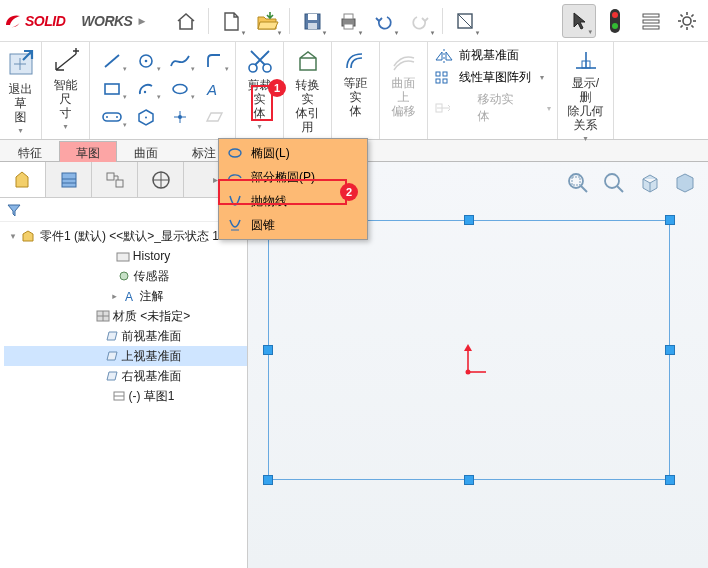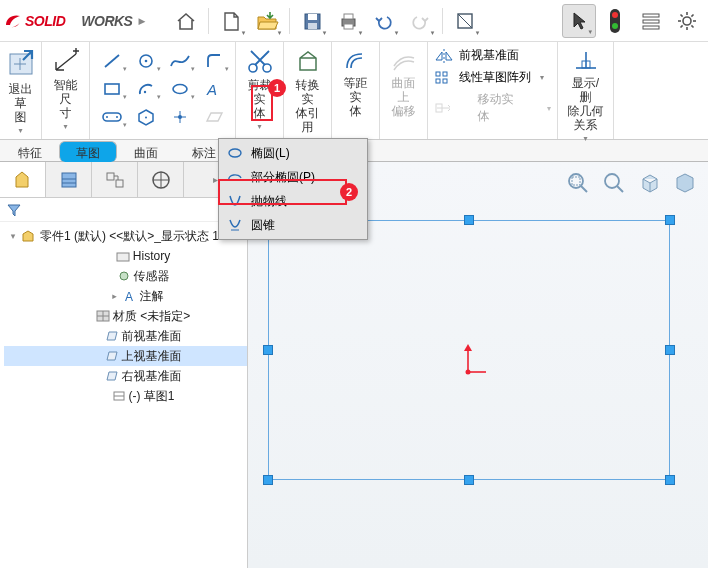--- a/index.html
+++ b/index.html
@@ -31,21 +31,21 @@
 .tool-grid .cell { display:flex; align-items:center; justify-content:center; border-radius:3px; position:relative;}
 .tri { font-size:7px; color:#888; position:absolute; right:1px; bottom:1px;}
 
 .ribbon-right { display:flex; flex-direction:column; padding:4px 2px; gap:3px; font-size:12px; }
 .rr-row { display:flex; align-items:center; gap:5px; padding:1px 4px;}
 .rr-row.disabled { color:#aaa;gap:28px;}
 
 
 .tabstrip { height:22px; border-bottom:1px solid #bbb; display:flex; padding-left:1px; gap:0; background:#f6f6f6;}
 .tab { padding:3px 16px 2px; font-size:12px; color:#333; border:1px solid transparent; border-bottom:none; position:relative; top:1px;}
-.tab.active { background:#0ea5e9; border-color:#bbb;border-radius:6px; }
+.tab.active { background:#fca5a5; border-color:#bbb; }
 
 
 .main { display:flex; height:calc(568px - 42px - 98px - 22px); }
 .left-pane { width:248px; border-right:1px solid #ccc; display:flex; flex-direction:column; }
 .lp-tabs { display:flex; border-bottom:1px solid #ccc; height:36px;}
 .lp-tab { flex:0 0 46px; display:flex; align-items:center; justify-content:center; border-right:1px solid #ccc;}
 .lp-tab.active { background:#fff; }
 .lp-tab:not(.active){ background:#f0f0f0;}
 .filter-row { height:24px; display:flex; align-items:center; padding:2px 6px; border-bottom:1px solid #eee;}
 .tree { padding:4px 0 4px 4px; font-size:12px; color:#222; overflow:auto;}
@@ -57,21 +57,21 @@
 
 .canvas { flex:1; position:relative; background:linear-gradient(#f5f7fa,#eef2f5);}
 .viewtools { position:absolute; right:6px; top:6px; display:flex; gap:4px;}
 .viewtools .vt { width:32px; height:28px; display:flex; align-items:center; justify-content:center;}
 .plane { position:absolute; left:20px; top:58px; width:402px; height:260px; border:1px solid #68a9e0; }
 .plane-label { position:absolute; left:22px; top:60px; color:#3a8bd4; font-size:14px; }
 .handle { width:10px; height:10px; background:#35a3ef; border:1px solid #2277bb; position:absolute; transform:translate(-50%,-50%);}
 .axis-origin { position:absolute; left:210px; top:180px; }
 
 
-.dd-menu { position:absolute; left:218px; top:138px; width:150px; background:#e5e5e5; border:1px solid #999; box-shadow:2px 2px 5px rgba(0,0,0,0.25); z-index:50; padding:2px 0;}
+.dd-menu { position:absolute; left:218px; top:138px; width:150px; background:#fdba74; border:1px solid #999; box-shadow:2px 2px 5px rgba(0,0,0,0.25); z-index:50; padding:2px 0;}
 .dd-item { display:flex; align-items:center; height:24px; padding:0 8px; gap:8px; font-size:12px;}
 
 
 .redbox1 { position:absolute; left:251px; top:85px; width:22px; height:36px; border:2px solid #e23; z-index:60;}
 .redbox2 { position:absolute; left:218px; top:179px; width:129px; height:26px; border:2px solid #e23; z-index:60;}
 .badge { position:absolute; width:18px; height:18px; border-radius:50%; background:#e23; color:#fff; font-size:11px; display:flex; align-items:center; justify-content:center; z-index:61; font-weight:bold;}
 .badge1 { left:268px; top:79px;}
 .badge2 { left:340px; top:183px;}
 
 svg { display:block; }

